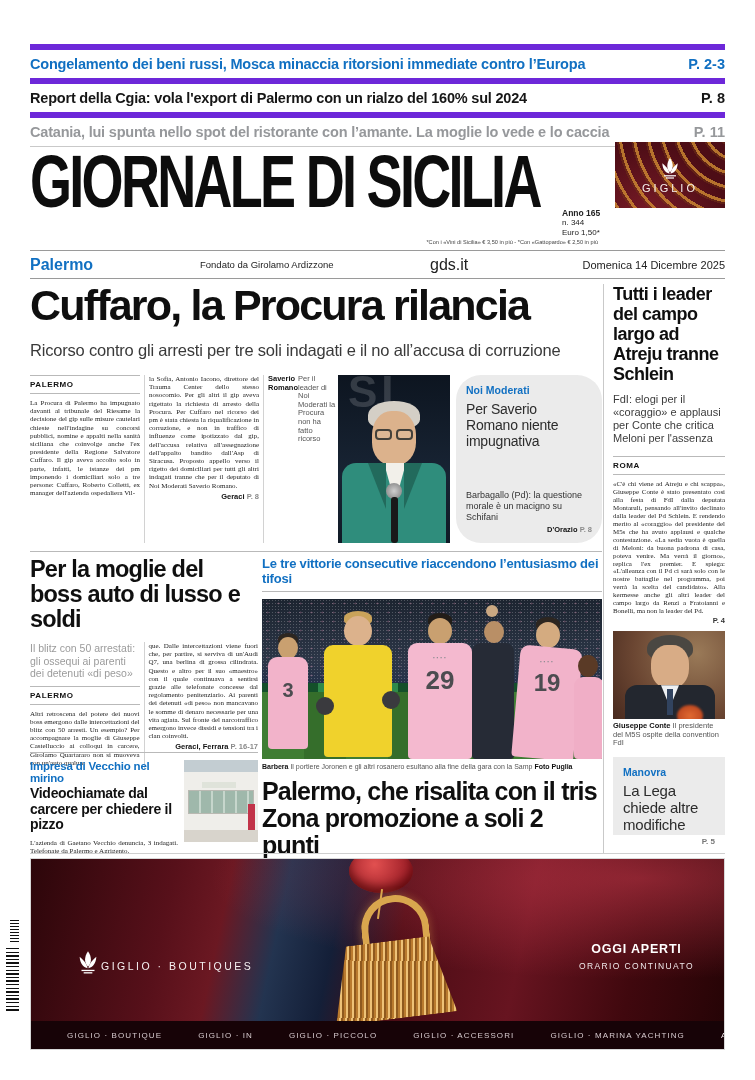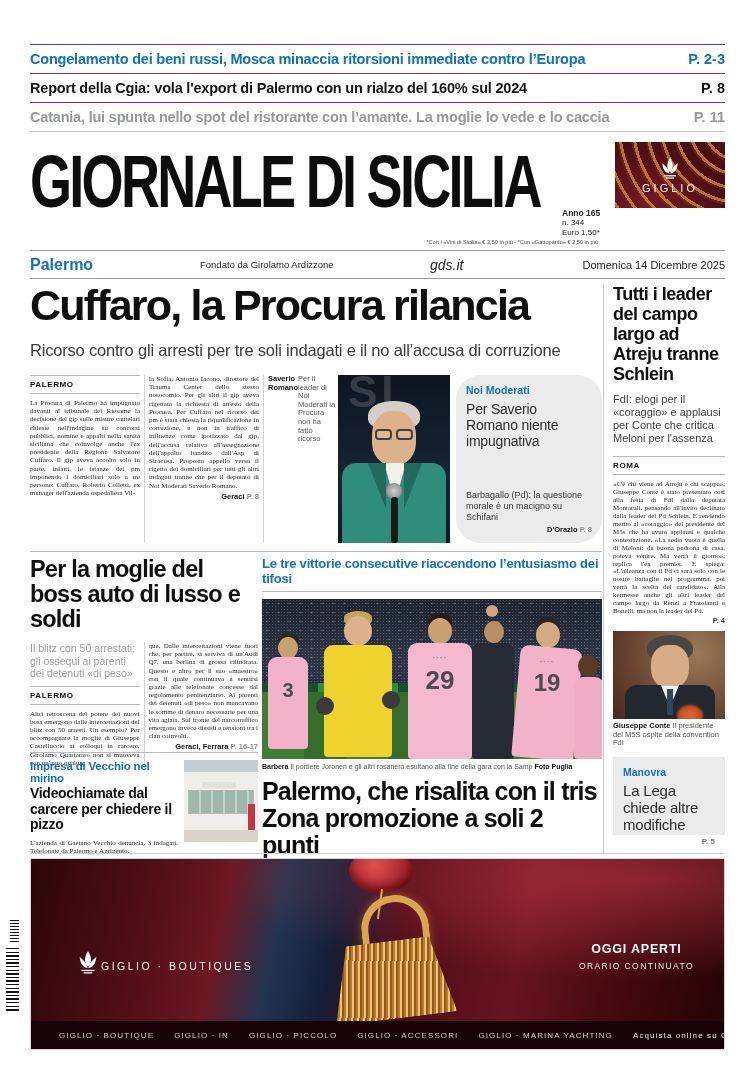--- a/index.html
+++ b/index.html
@@ -1,21 +1,21 @@
 <!DOCTYPE html>
 <html><head>
 <meta charset="utf-8">
 <style>
   html,body{margin:0;padding:0;}
   body{width:755px;height:1080px;background:#fff;position:relative;overflow:hidden;
        font-family:"Liberation Sans",sans-serif;color:#111;}
   
   .topbar{position:absolute;left:30px;right:30px;top:44px;}
   .toprow{display:flex;justify-content:space-between;align-items:center;
-          border-top:1px solid #6d28d9;padding:5px 0 5px 0;height:18px;}
+          border-top:6px solid #6d28d9;padding:5px 0 5px 0;height:18px;}
   .toprow:last-child{border-bottom:1px solid #c9c9c9;}
   .toprow .t{font-weight:bold;font-size:14.5px;letter-spacing:-0.2px;}
   .toprow .p{font-weight:bold;font-size:14.5px;white-space:nowrap;}
   .c-blue{color:#1170c2;} .c-black{color:#161616;} .c-gray{color:#96989b;}
   
   .masthead{position:absolute;left:30px;right:30px;top:138px;height:112px;}
   .mast-title{position:absolute;left:0;top:2px;font-size:60px;font-weight:bold;
       letter-spacing:-3px;white-space:nowrap;transform:scale(.9,1.22);
       transform-origin:left top;color:#0d0d0d;font-family:"Liberation Sans",sans-serif;}
   .mast-ad{position:absolute;right:0;top:4px;width:110px;height:66px;overflow:hidden;
@@ -28,21 +28,21 @@
   .anno{position:absolute;left:532px;top:70px;font-size:8px;line-height:10px;color:#222;}
   .anno .b{font-weight:bold;font-size:8.5px;}
   .anno-note{position:absolute;left:330px;top:101px;width:238px;text-align:right;
       font-size:5.6px;color:#444;}
   
   .dateline{position:absolute;left:30px;right:30px;top:250px;height:27px;
       border-top:1px solid #9a9a9a;border-bottom:1px solid #9a9a9a;
       display:flex;align-items:center;}
   .dl-edition{font-weight:bold;font-size:16px;color:#1170c2;width:170px;}
   .dl-founded{font-size:9.5px;color:#222;width:230px;}
-  .dl-site{font-size:14px;color:#222;flex:1;font-style:italic;}
+  .dl-site{font-size:16px;color:#222;flex:1;}
   .dl-date{font-size:11px;color:#222;font-weight:500;white-space:nowrap;}
   
   .main{position:absolute;left:30px;right:30px;top:281px;height:573px;}
   .right-col{position:absolute;left:573px;right:0;top:3px;bottom:0;
       border-left:1px solid #c9c9c9;padding-left:9px;}
   
   .lead-hl{position:absolute;left:0;top:0;font-size:43px;font-weight:bold;
       letter-spacing:-1.8px;color:#0f0f0f;}
   .lead-sub{position:absolute;left:0;top:60px;font-size:16.5px;color:#3a3a3a;letter-spacing:-0.2px;}
   .lead-grid{position:absolute;left:0;top:94px;width:572px;height:168px;display:flex;}
@@ -179,21 +179,21 @@
       clip-path:polygon(16% 0,84% 0,100% 100%,0 100%);transform:rotate(-7deg);
       box-shadow:0 0 16px rgba(240,180,90,.35);}
   .ad-left{position:absolute;left:44px;bottom:46px;display:flex;flex-direction:row;
       align-items:center;color:#fff;}
   .ad-left svg{width:26px;height:26px;}
   .ad-brand{font-size:10.5px;letter-spacing:2.5px;margin-top:7px;color:#f6f1f2;}
   .ad-right{position:absolute;right:30px;bottom:50px;text-align:center;color:#fff;}
   .ad-r1{font-weight:bold;font-size:12.5px;letter-spacing:.8px;}
   .ad-r2{font-size:8.5px;letter-spacing:1.4px;margin-top:5px;color:#f0e8ea;}
   .ad-strip{position:absolute;left:0;right:0;bottom:0;height:28px;background:#170307;
-      display:flex;align-items:center;padding:0 28px;gap:20px;
+      display:flex;align-items:center;padding:0 36px;gap:36px;
       font-size:8px;letter-spacing:1.1px;color:#d8ccd0;white-space:nowrap;}
   .ad-cta{margin-left:auto;color:#efe6e9;}
   
   .barcode{position:absolute;left:6px;top:920px;width:14px;}
   .bc1{width:9px;height:24px;margin-left:4px;
       background:repeating-linear-gradient(to bottom,#111 0 1px,#fff 1px 3px);}
   .bc2{width:13px;height:64px;margin-top:4px;
       background:repeating-linear-gradient(to bottom,#111 0 1.5px,#fff 1.5px 3.6px);}
 </style>
 </head>

